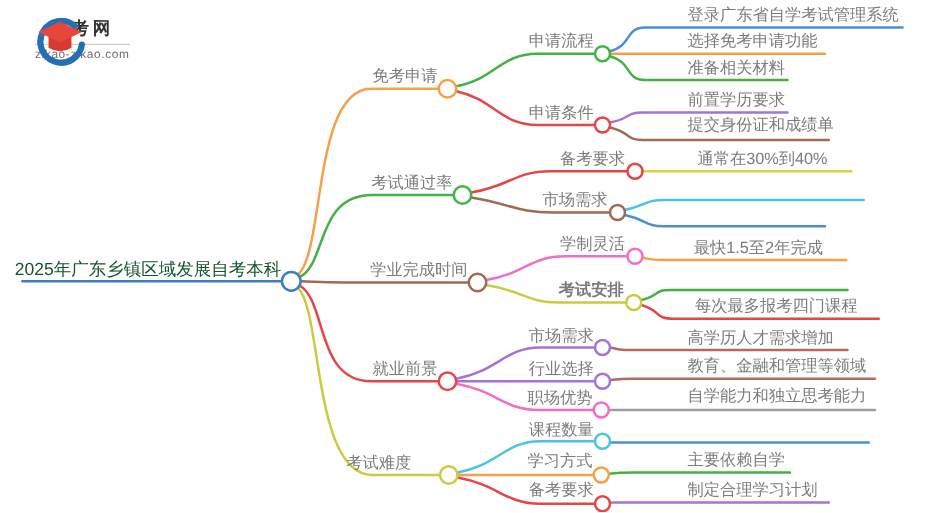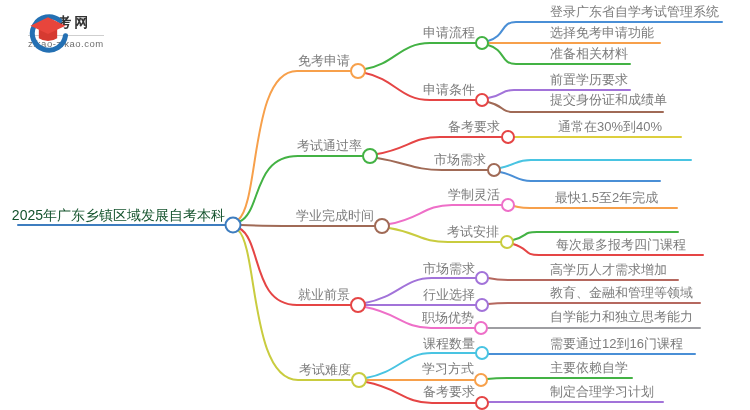--- a/index.html
+++ b/index.html
@@ -117,43 +117,42 @@
       <div class="logo-url">zikao-zikao.com</div>
     </div>
   </div>
 
   <div class="lbl lbl-root" style="right:525px;bottom:188px;">2025年广东乡镇区域发展自考本科</div>
 
   <div class="lbl" style="right:400px;bottom:342px;">免考申请</div>
   <div class="lbl" style="right:388px;bottom:257px;">考试通过率</div>
   <div class="lbl" style="right:376px;bottom:187px;">学业完成时间</div>
   <div class="lbl" style="right:400px;bottom:108px;margin-top:48px;">就业前景</div>
-  <div class="lbl" style="right:399px;bottom:33px;">考试难度</div>
+  <div class="lbl" style="right:421px;bottom:33px;">考试难度</div>
 
   <div class="lbl" style="right:275px;bottom:370px;">申请流程</div>
   <div class="lbl" style="right:275px;bottom:313px;">申请条件</div>
   <div class="lbl" style="right:250px;bottom:276px;">备考要求</div>
   <div class="lbl" style="right:264px;bottom:243px;">市场需求</div>
   <div class="lbl" style="right:250px;bottom:208px;">学制灵活</div>
-  <div class="lbl" style="right:251px;bottom:171px;">考试安排</div>
+  <div class="lbl" style="right:251px;bottom:171px;font-weight:bold;">考试安排</div>
   <div class="lbl" style="right:275px;bottom:134px;">市场需求</div>
   <div class="lbl" style="right:275px;bottom:108px;">行业选择</div>
   <div class="lbl" style="right:276px;bottom:85px;">职场优势</div>
   <div class="lbl" style="right:275px;bottom:59px;">课程数量</div>
   <div class="lbl" style="right:276px;bottom:34px;">学习方式</div>
   <div class="lbl" style="right:275px;bottom:11px;">备考要求</div>
 
   <div class="lbl" style="left:550px;bottom:391px;">登录广东省自学考试管理系统</div>
   <div class="lbl" style="left:550px;bottom:370px;margin-top:24px;">选择免考申请功能</div>
   <div class="lbl" style="left:550px;bottom:349px;">准备相关材料</div>
   <div class="lbl" style="left:550px;bottom:323px;">前置学历要求</div>
   <div class="lbl" style="left:550px;bottom:303px;">提交身份证和成绩单</div>
   <div class="lbl" style="left:558px;bottom:276px;">通常在30%到40%</div>
   <div class="lbl" style="left:555px;bottom:205px;">最快1.5至2年完成</div>
   <div class="lbl" style="left:556px;bottom:158px;">每次最多报考四门课程</div>
   <div class="lbl" style="left:550px;bottom:133px;">高学历人才需求增加</div>
   <div class="lbl" style="left:550px;bottom:110px;">教育、金融和管理等领域</div>
   <div class="lbl" style="left:550px;bottom:86px;">自学能力和独立思考能力</div>
-  <div class="lbl" style="left:550px;bottom:59px;">需要通过12到16门课程</div>
   <div class="lbl" style="left:550px;bottom:35px;">主要依赖自学</div>
   <div class="lbl" style="left:550px;bottom:11px;">制定合理学习计划</div>
 
 </div>
 
 </body></html>

